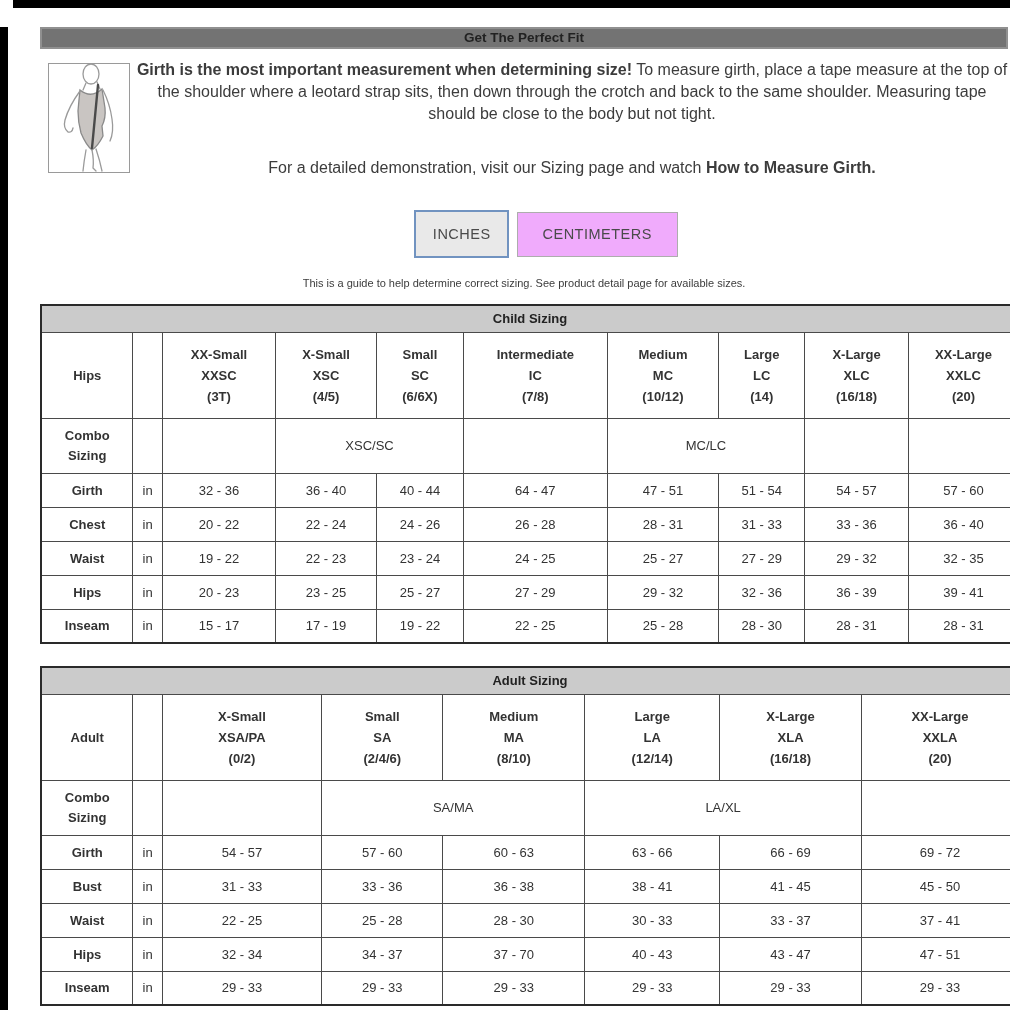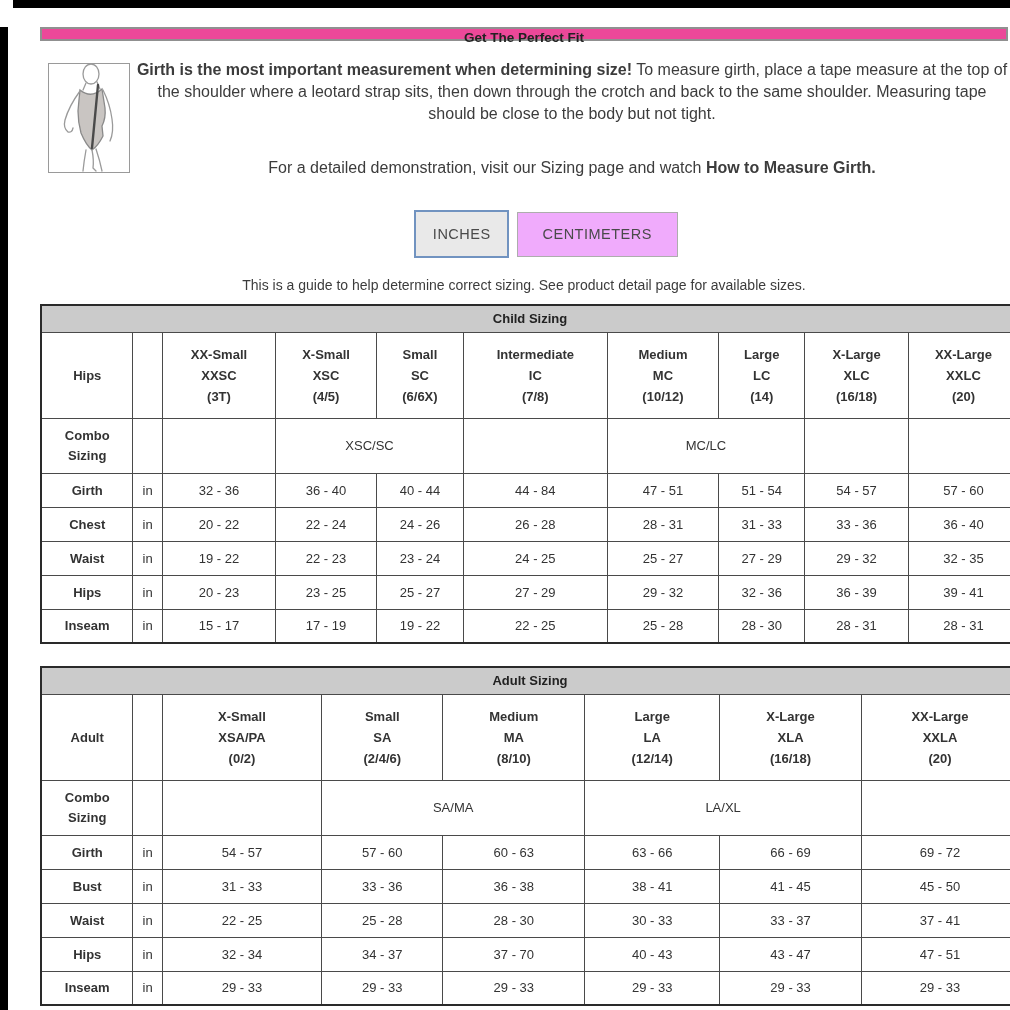--- a/index.html
+++ b/index.html
@@ -3,41 +3,41 @@
 <meta charset="utf-8">
 <style>
   * { margin:0; padding:0; box-sizing:border-box; }
   html,body { background:#fff; }
   body { font-family:"Liberation Sans", sans-serif; }
   #screen { position:relative; width:1010px; height:1010px; background:#fff; overflow:hidden; }
 
   .edge-top  { position:absolute; top:0; left:13px; right:0; height:8px; background:#000; }
   .edge-left { position:absolute; top:27px; left:0; width:8px; bottom:0; background:#000; }
 
-  .title-bar { position:absolute; left:40px; top:27px; width:968px; height:14px;
-               background:#ec4899; border:2px solid #909090; text-align:center;
+  .title-bar { position:absolute; left:40px; top:27px; width:968px; height:22px;
+               background:#737373; border:2px solid #909090; text-align:center;
                font-weight:bold; font-size:13.5px; line-height:17px; color:#222; }
 
   .figure-box { position:absolute; left:48px; top:63px; width:82px; height:110px;
                 border:1px solid #9a9a9a; background:#fff; overflow:hidden; }
 
   .text-col { position:absolute; left:136px; top:59px; width:872px; text-align:center;
               color:#3c3c3c; font-size:16px; }
   .intro-text { line-height:22px; }
   .demo-text  { margin-top:33px; line-height:20px; }
   .b { font-weight:bold; }
 
   .units-row { position:absolute; top:210px; left:40px; width:968px; text-align:center; }
   .units-row button { font-family:"Liberation Sans", sans-serif; font-size:14.5px;
                       color:#4a4a4a; cursor:pointer; vertical-align:middle; letter-spacing:.5px; }
   .btn-inches { width:95px; height:48px; background:#e9e9e9; border:2px solid #7193c0;margin-left:44px; }
   .btn-cm     { width:161px; height:45px; background:#f0abfc; border:1px solid #adadad; margin-left:3px; }
 
   .note-text { position:absolute; left:40px; top:277px; width:968px; text-align:center;
-               font-size:14px; color:#3c3c3c; }
+               font-size:11px; color:#3c3c3c; }
 
   .table-wrap { position:absolute; left:40px; width:980px; }
   #child-table-wrap { top:304px; }
   #adult-table-wrap { top:666px; }
 
   .sizing-table { width:100%; border-collapse:collapse; table-layout:fixed;
                   font-size:13px; color:#333; border:2px solid #2a2a2a; }
   .sizing-table th, .sizing-table td { border:1px solid #4a4a4a; text-align:center;
                   vertical-align:middle; padding:0 2px; overflow:hidden; }
   .table-caption { background:#cbcbcb; font-weight:bold; height:27px; font-size:13px; color:#222; }
@@ -122,21 +122,21 @@
             <td colspan="2" class="combo-cell">MC/LC</td>
             <td colspan="1" class="combo-cell"></td>
             <td colspan="1" class="combo-cell"></td>
           </tr>
           <tr class="data-row">
             <th class="label-cell">Girth</th>
             <td class="unit-cell">in</td>
             <td class="value-cell">32 - 36</td>
             <td class="value-cell">36 - 40</td>
             <td class="value-cell">40 - 44</td>
-            <td class="value-cell">44 - 84</td>
+            <td class="value-cell">64 - 47</td>
             <td class="value-cell">47 - 51</td>
             <td class="value-cell">51 - 54</td>
             <td class="value-cell">54 - 57</td>
             <td class="value-cell">57 - 60</td>
           </tr>
           <tr class="data-row">
             <th class="label-cell">Chest</th>
             <td class="unit-cell">in</td>
             <td class="value-cell">20 - 22</td>
             <td class="value-cell">22 - 24</td>

